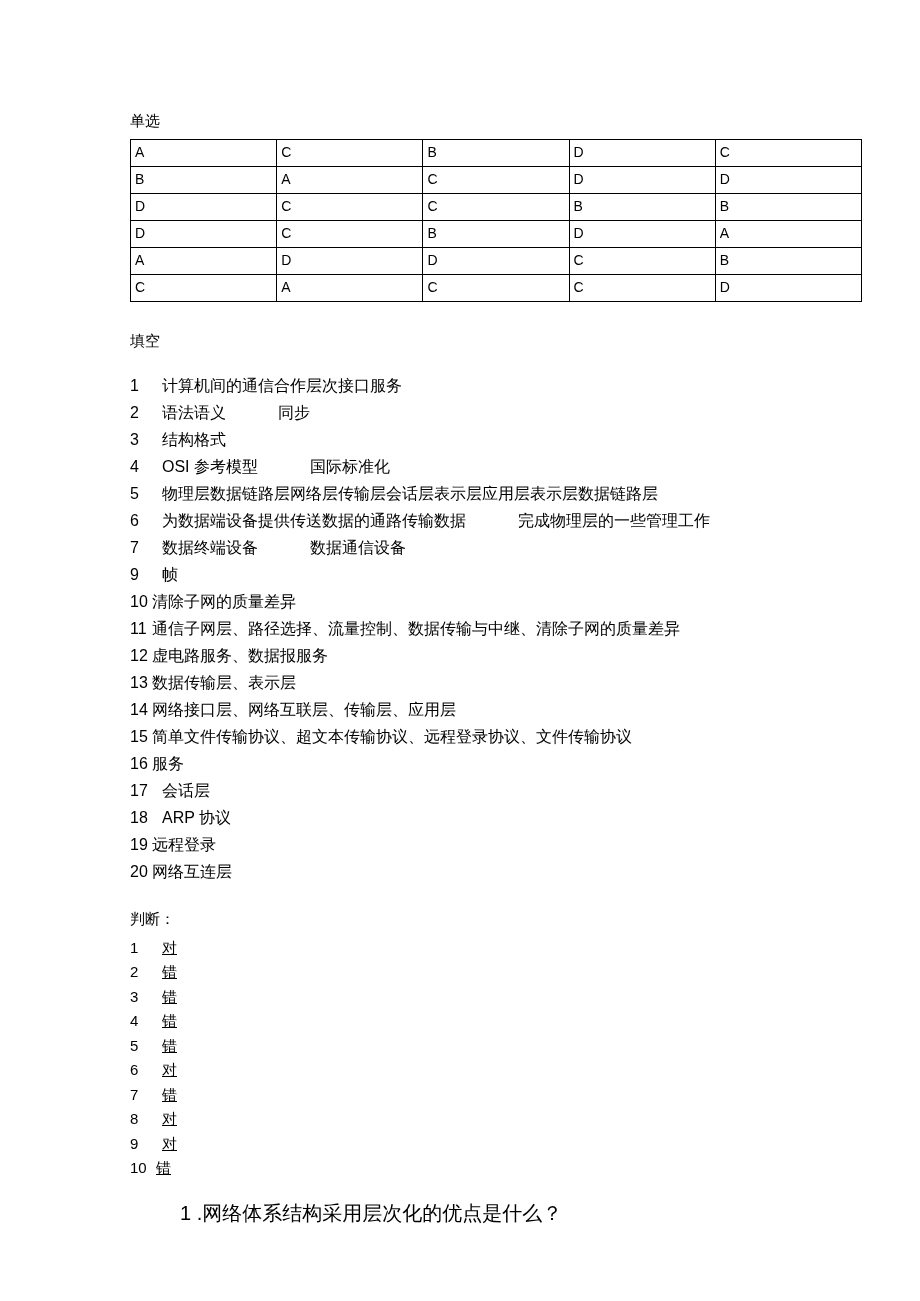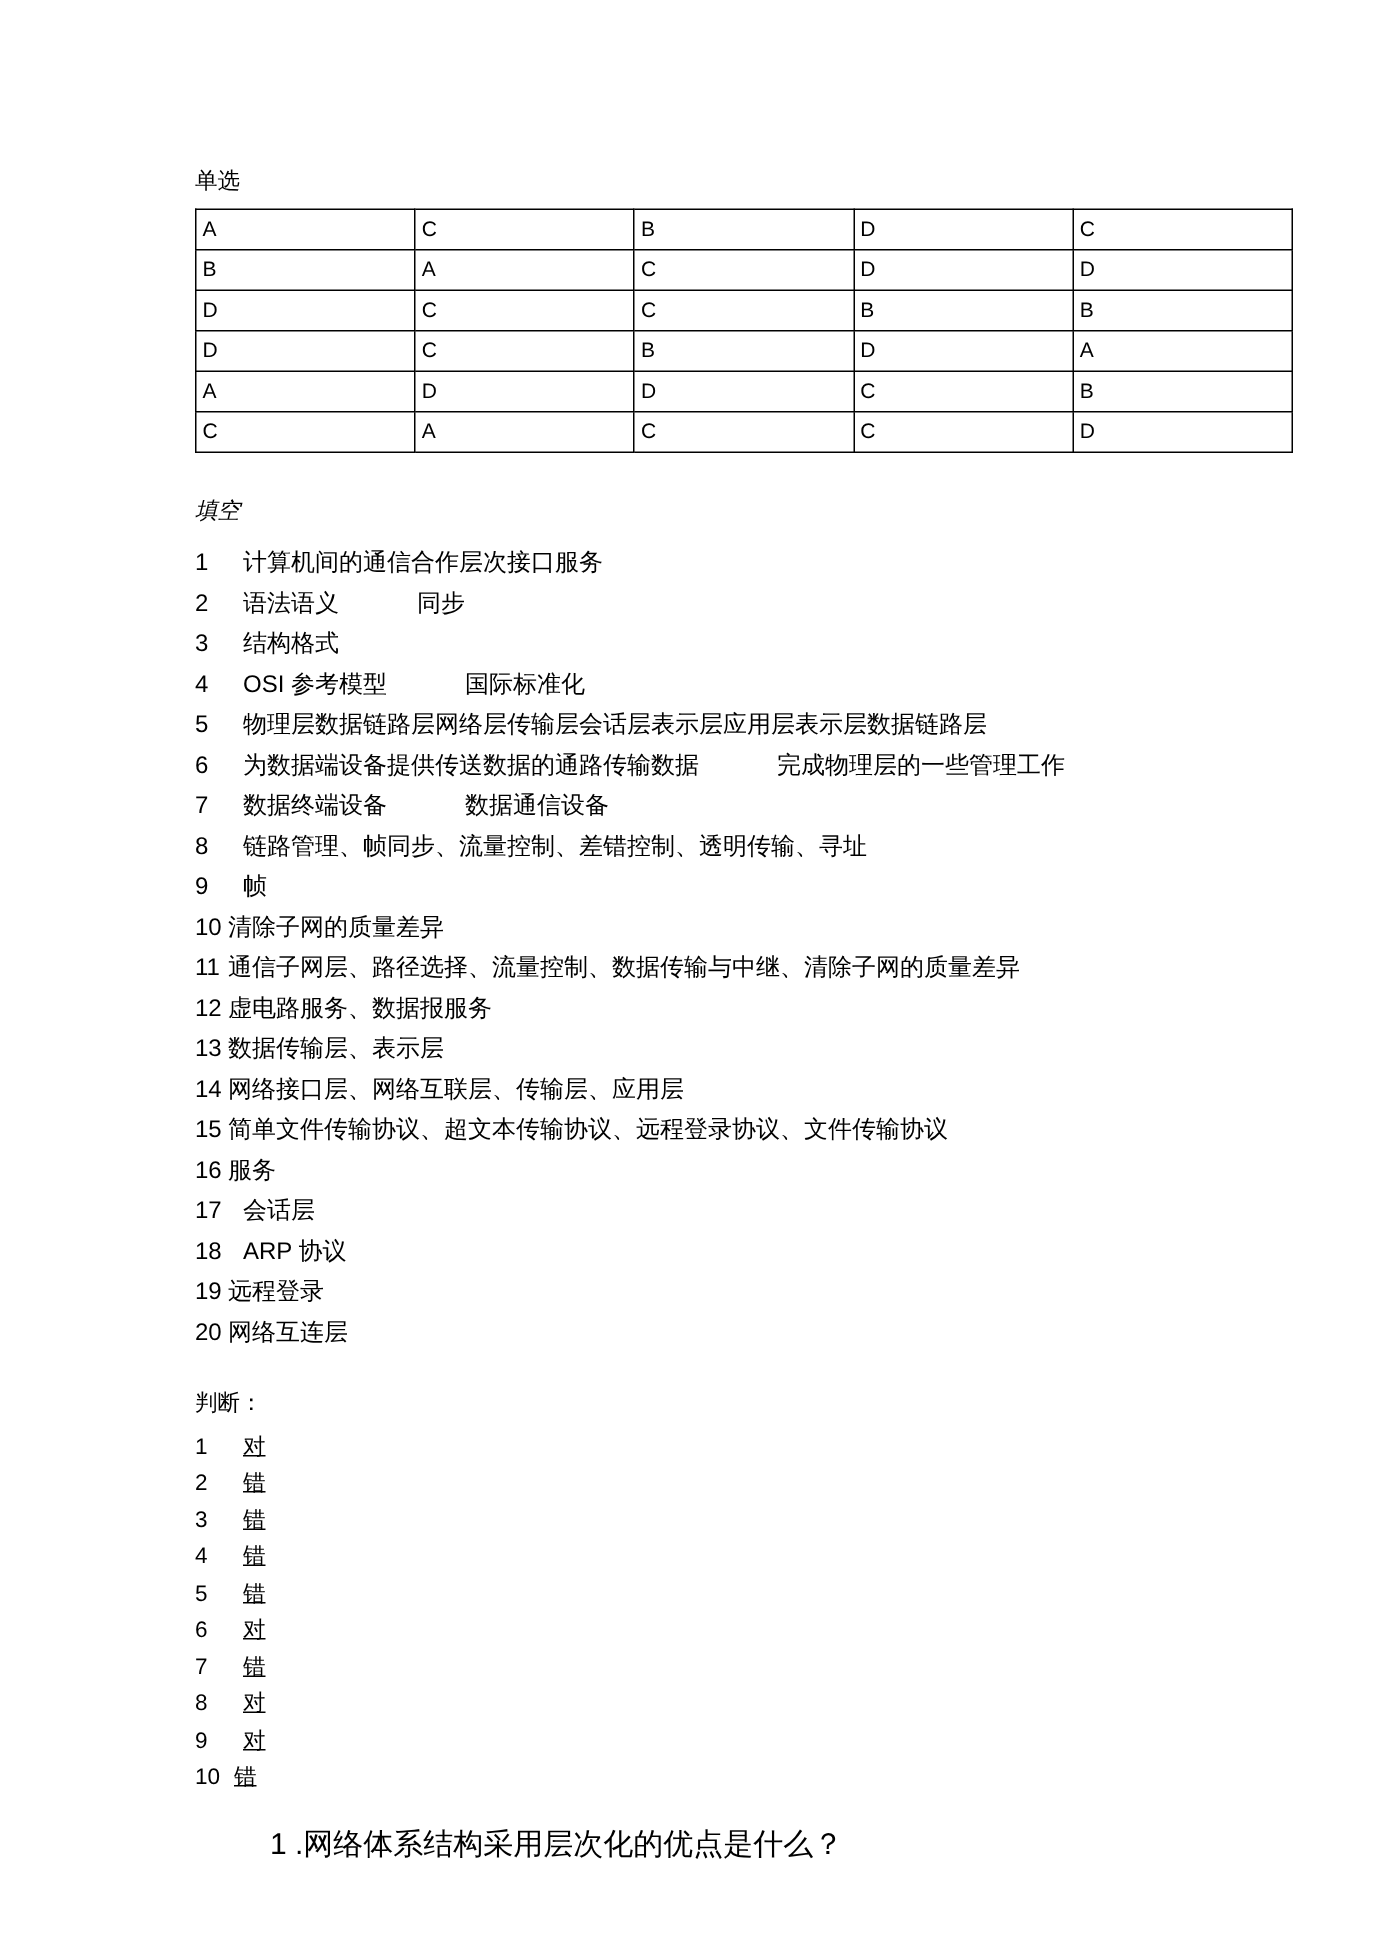--- a/index.html
+++ b/index.html
@@ -122,32 +122,31 @@
         <tr>
           <td>C</td>
           <td>A</td>
           <td>C</td>
           <td>C</td>
           <td>D</td>
         </tr>
       </tbody>
   </table>
 
-  <div class="section-heading" style="margin-bottom:12px;font-style:italic;">填空</div>
+  <div class="section-heading" style="margin-bottom:22px;">填空</div>
 
   <ul class="fill-list">
 
   <li class="fill-wide"><span class="fill-num">1</span><span>计算机间的通信合作层次接口服务</span></li>
       <li class="fill-wide"><span class="fill-num">2</span><span>语法语义</span><span class="gap"></span><span>同步</span></li>
       <li class="fill-wide"><span class="fill-num">3</span><span>结构格式</span></li>
       <li class="fill-wide"><span class="fill-num">4</span><span>OSI 参考模型</span><span class="gap"></span><span>国际标准化</span></li>
       <li class="fill-wide"><span class="fill-num">5</span><span>物理层数据链路层网络层传输层会话层表示层应用层表示层数据链路层</span></li>
       <li class="fill-wide"><span class="fill-num">6</span><span>为数据端设备提供传送数据的通路传输数据</span><span class="gap"></span><span>完成物理层的一些管理工作</span></li>
       <li class="fill-wide"><span class="fill-num">7</span><span>数据终端设备</span><span class="gap"></span><span>数据通信设备</span></li>
-      <li class="fill-wide"><span class="fill-num">8</span><span>链路管理、帧同步、流量控制、差错控制、透明传输、寻址</span></li>
       <li class="fill-wide"><span class="fill-num">9</span><span>帧</span></li>
       <li><span class="fill-num">10</span><span>清除子网的质量差异</span></li>
       <li><span class="fill-num">11</span><span>通信子网层、路径选择、流量控制、数据传输与中继、清除子网的质量差异</span></li>
       <li><span class="fill-num">12</span><span>虚电路服务、数据报服务</span></li>
       <li><span class="fill-num">13</span><span>数据传输层、表示层</span></li>
       <li><span class="fill-num">14</span><span>网络接口层、网络互联层、传输层、应用层</span></li>
       <li><span class="fill-num">15</span><span>简单文件传输协议、超文本传输协议、远程登录协议、文件传输协议</span></li>
       <li><span class="fill-num">16</span><span>服务</span></li>
       <li class="fill-wide"><span class="fill-num">17</span><span>会话层</span></li>
       <li class="fill-wide"><span class="fill-num">18</span><span>ARP 协议</span></li>

